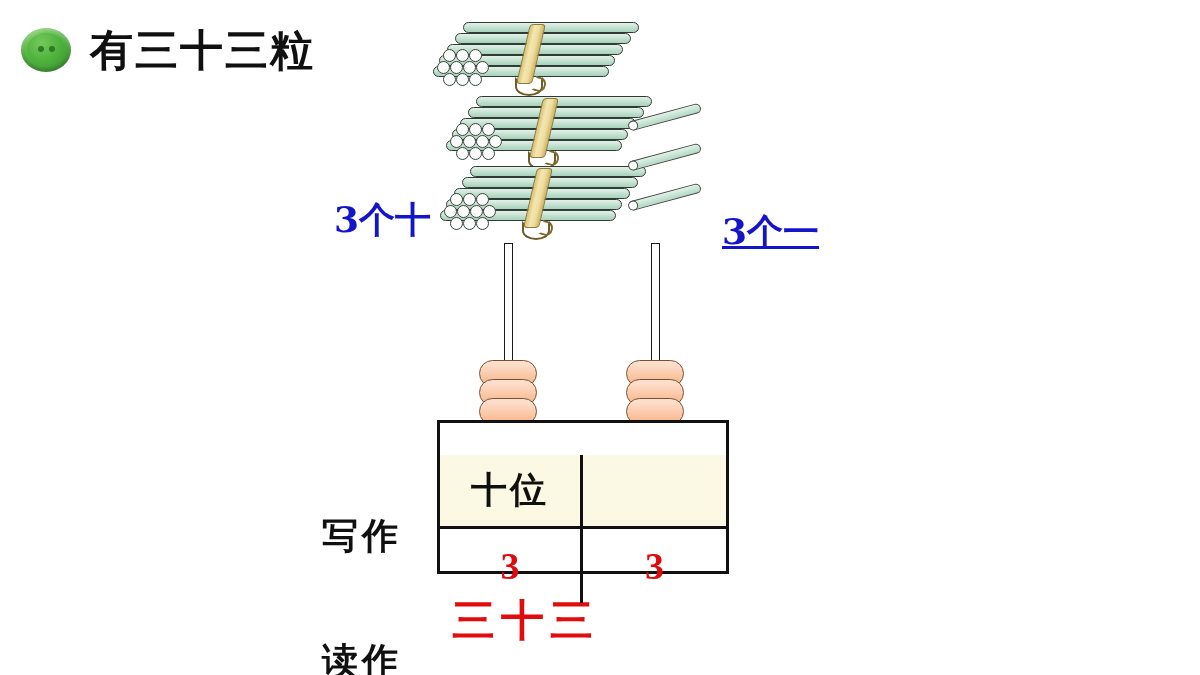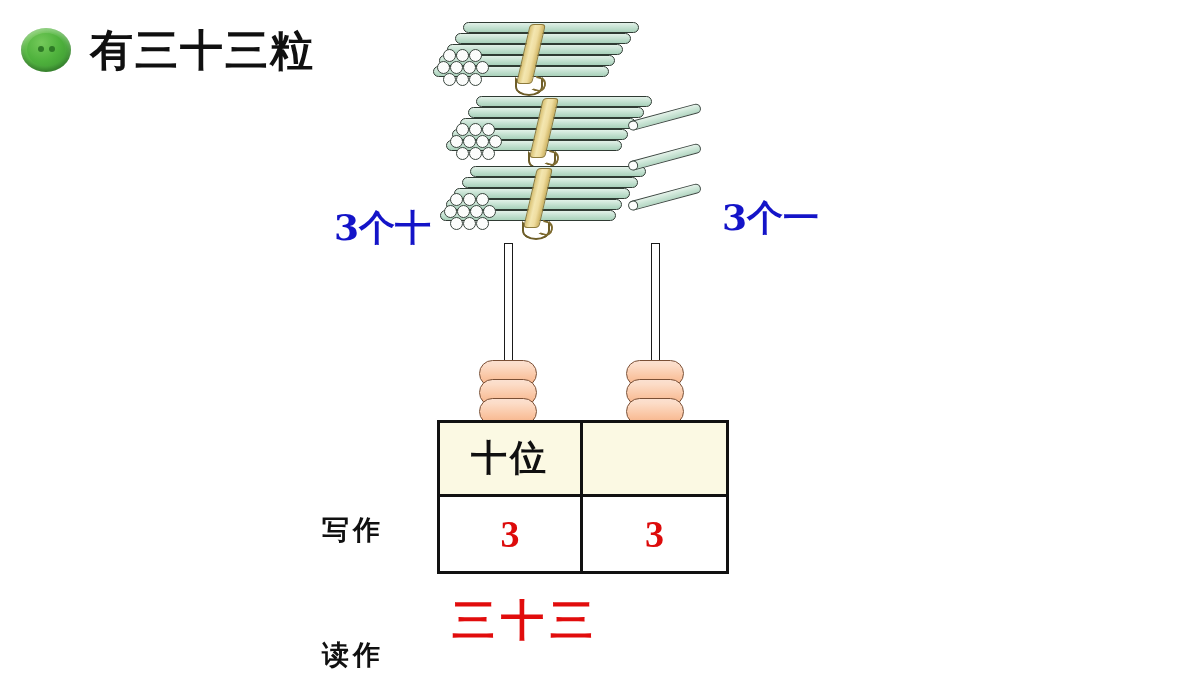--- a/index.html
+++ b/index.html
@@ -189,20 +189,21 @@
   }
   #pv-table .row {
     display: flex;
     width: 100%;
     height: 50%;
     box-sizing: border-box;
   }
   #pv-table .row.header-row {
     background: #fbf9e3;
     border-bottom: 3px solid #111111;
+    margin-top: 32px;
   }
   #pv-table .cell {
     width: 50%;
     display: flex;
     align-items: center;
     justify-content: center;
     box-sizing: border-box;
   }
   #pv-table .cell.first {
     border-right: 3px solid #111111;
@@ -217,21 +218,21 @@
   #pv-table .digit {
     font-size: 38px;
     font-weight: 700;
     color: #dd0b0b;
     font-family: "Liberation Serif", "DejaVu Serif", serif;
   }
 
   
   .side-label {
     position: absolute;
-    font-size: 27px;
+    font-size: 36px;
     font-weight: 700;
     color: #101010;
     letter-spacing: 4px;
     white-space: nowrap;
     font-family: Liberation Serif, serif;
   }
   #read-value {
     position: absolute;
     left: 452px;
     top: 592px;
@@ -317,22 +318,22 @@
 <div class="single-stick" style="left:628px; top:112px;">
   <div class="cap"></div>
 </div>
 <div class="single-stick" style="left:628px; top:152px;">
   <div class="cap"></div>
 </div>
 <div class="single-stick" style="left:628px; top:192px;">
   <div class="cap"></div>
 </div>
 
-<div class="annot" style="left:334px; top:204px;">3个十</div>
-<div class="annot" style="left:722px; top:194px;">3个一</div>
+<div class="annot" style="left:334px; top:196px;">3个十</div>
+<div class="annot" style="left:722px; top:208px;text-decoration:underline;">3个一</div>
 
 <div class="rod" style="left:504px; top:243px;"></div>
 <div class="bead" style="left:479px; top:360px;"></div>
 <div class="bead" style="left:479px; top:379px;"></div>
 <div class="bead" style="left:479px; top:398px;"></div>
 
 <div class="rod" style="left:651px; top:243px;"></div>
 <div class="bead" style="left:626px; top:360px;"></div>
 <div class="bead" style="left:626px; top:379px;"></div>
 <div class="bead" style="left:626px; top:398px;"></div>

